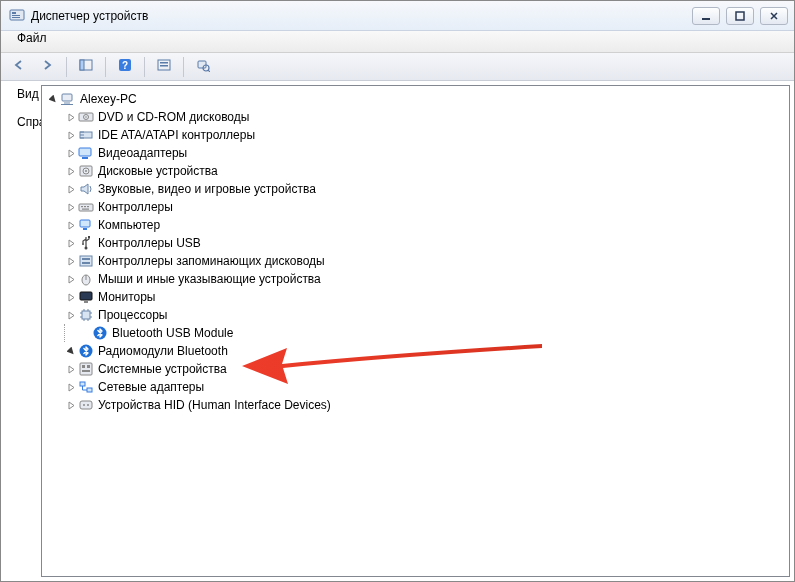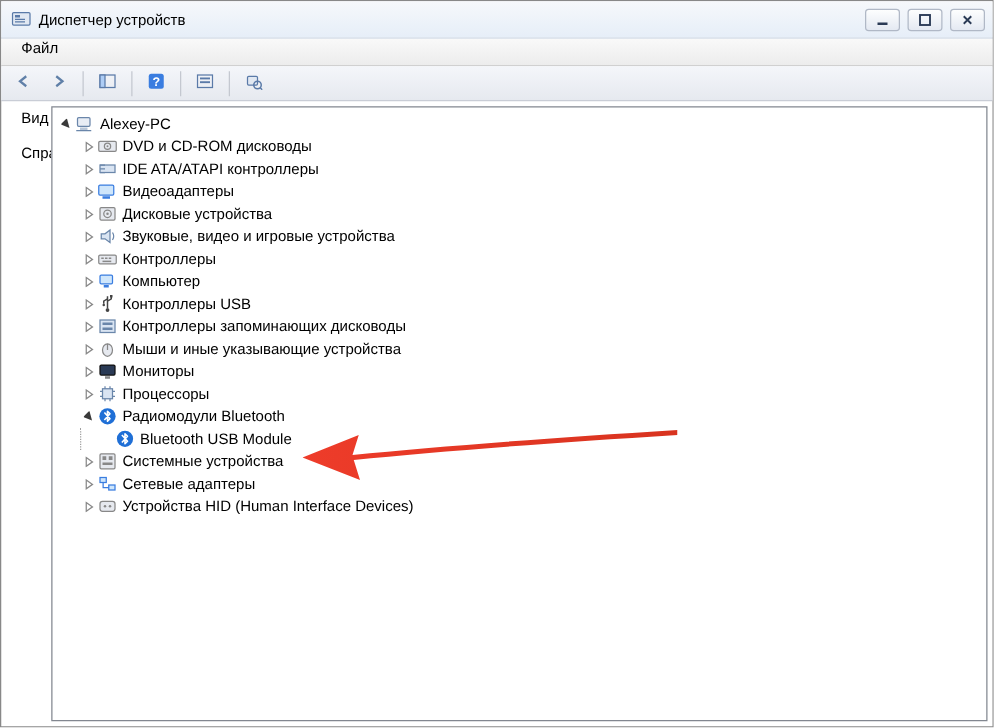--- a/index.html
+++ b/index.html
@@ -348,46 +348,46 @@
             </span>
       <span class="icon-box">
               <svg width="16" height="16" viewBox="0 0 16 16">
                 <rect x="4" y="4" width="8" height="8" fill="#d9e4f2" stroke="#6a86aa"></rect>
                 <path d="M4 6 L2 6 M4 10 L2 10 M12 6 L14 6 M12 10 L14 10 M6 4 L6 2 M10 4 L10 2 M6 12 L6 14 M10 12 L10 14" stroke="#6a86aa"></path>
               </svg>
             </span>
       <span class="label">Процессоры</span>
     </div>
           <div class="tree-row">
-      <span class="indent" style="width:18px"></span>
-      <span class="expander">
-              <svg width="9" height="9" viewBox="0 0 9 9">
-                <path d="M1 1 L8 5 L1 8 Z" fill="#3a3a3a" transform="rotate(45 4.5 4.5)"></path>
-              </svg>
-            </span>
-      <span class="icon-box">
-              <svg width="16" height="16" viewBox="0 0 16 16">
-                <circle cx="8" cy="8" r="6.5" fill="#1f6fd6"></circle>
-                <path d="M5.5 5 L10 10 L8 12 L8 4 L10 6 L5.5 11" fill="none" stroke="#fff" stroke-width="1.3" stroke-linejoin="round"></path>
-              </svg>
-            </span>
-      <span class="label">Радиомодули Bluetooth</span>
-    </div>
-          <div class="tree-row">
           <span class="indent" style="width:18px"></span>
           <span class="indent" style="width:14px; border-left:1px dotted #a0a0a0; height:18px;"></span>
           <span class="indent" style="width:14px"></span>
           <span class="icon-box">
               <svg width="16" height="16" viewBox="0 0 16 16">
                 <circle cx="8" cy="8" r="6.5" fill="#1f6fd6"></circle>
                 <path d="M5.5 5 L10 10 L8 12 L8 4 L10 6 L5.5 11" fill="none" stroke="#fff" stroke-width="1.3" stroke-linejoin="round"></path>
               </svg>
             </span>
           <span class="label">Bluetooth USB Module</span>
         </div>
+          <div class="tree-row">
+      <span class="indent" style="width:18px"></span>
+      <span class="expander">
+              <svg width="9" height="9" viewBox="0 0 9 9">
+                <path d="M1 1 L8 5 L1 8 Z" fill="#3a3a3a" transform="rotate(45 4.5 4.5)"></path>
+              </svg>
+            </span>
+      <span class="icon-box">
+              <svg width="16" height="16" viewBox="0 0 16 16">
+                <circle cx="8" cy="8" r="6.5" fill="#1f6fd6"></circle>
+                <path d="M5.5 5 L10 10 L8 12 L8 4 L10 6 L5.5 11" fill="none" stroke="#fff" stroke-width="1.3" stroke-linejoin="round"></path>
+              </svg>
+            </span>
+      <span class="label">Радиомодули Bluetooth</span>
+    </div>
           <div class="tree-row">
       <span class="indent" style="width:18px"></span>
       <span class="expander">
               <svg width="9" height="9" viewBox="0 0 9 9">
                 <path d="M2 1 L7 4.5 L2 8 Z" fill="none" stroke="#8a8a8a"></path>
               </svg>
             </span>
       <span class="icon-box">
               <svg width="16" height="16" viewBox="0 0 16 16">
                 <rect x="2" y="2" width="12" height="12" rx="1" fill="#e6e9ef" stroke="#888"></rect>

